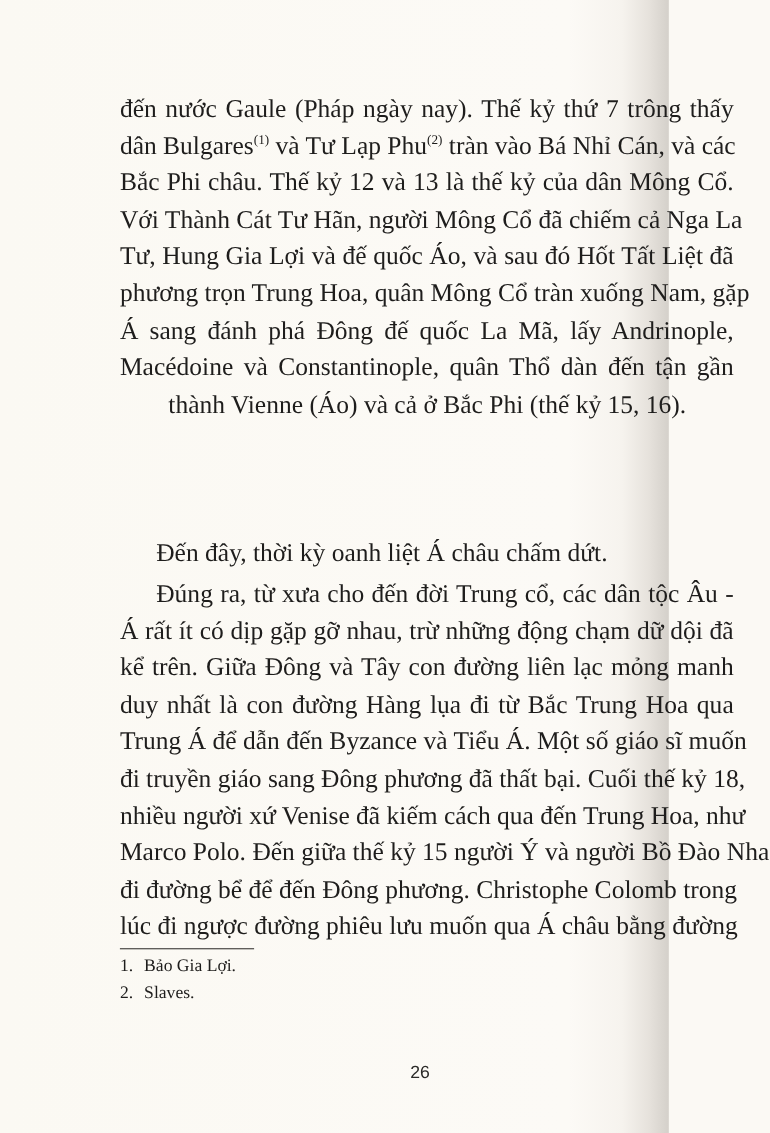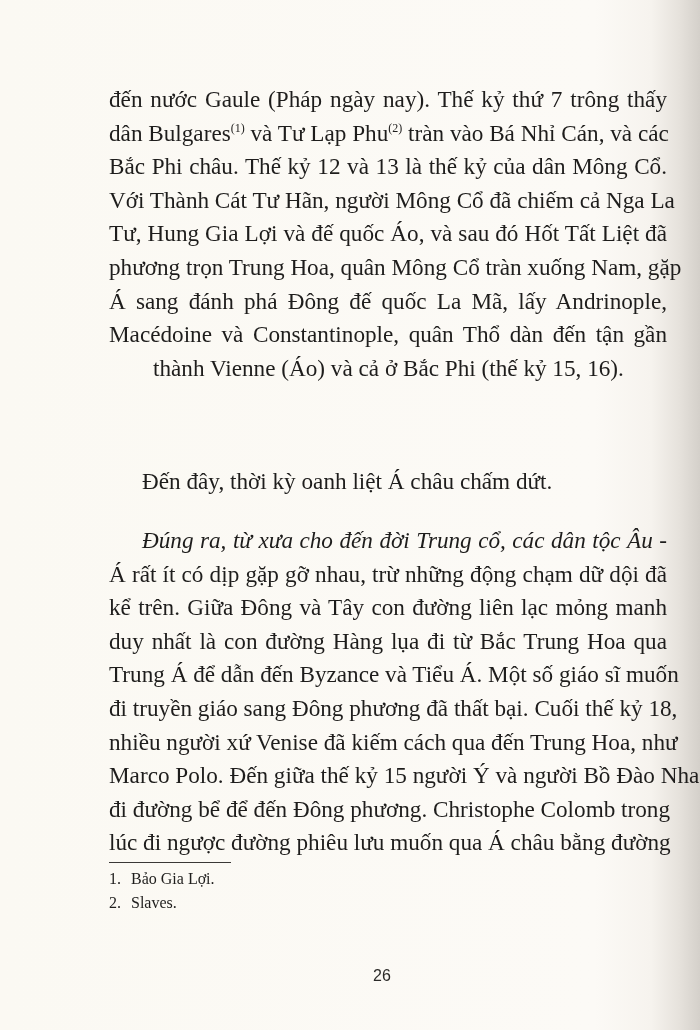--- a/index.html
+++ b/index.html
@@ -11,21 +11,21 @@
       height: 1030px;
       overflow: hidden;
       background: #fbf9f4;
       position: relative;
       font-family: "Liberation Serif", "DejaVu Serif", serif;
       color: #1e1d1c;
     }
     .page {
       position: absolute;
       left: 0; top: 0;
-      width: 700px;
+      width: 608px;
       height: 1030px;
       background: linear-gradient(to right, #fbf9f3 0%, #fcfaf6 85%, #f6f3ee 93%, #e6e2dc 97%, #d4d0ca 100%);
     }
     .text-block {
       position: absolute;
       left: 109px;
       width: 558px;
       font-size: 23.2px;
       line-height: 33.6px;
       text-align: justify;
@@ -47,26 +47,26 @@
       left: 142px;
       top: 446px;
       font-family: "Liberation Sans", "DejaVu Sans", sans-serif;
       font-weight: bold;
       font-size: 21px;
       color: #1e1d1c;
     }
     .p2 {
       position: absolute;
       left: 142px;
-      top: 465px;
+      top: 487px;
       font-size: 23.2px;
       line-height: 33.6px;
     }
     .p3 { top: 524px; }
-    .indent { padding-left: 33px; font-style: italic; }
+    .indent { padding-left: 33px; }
     sup {
       font-size: 12px;
       line-height: 0;
       vertical-align: 9px;
     }
     .fn-rule {
       position: absolute;
       left: 109px;
       top: 862px;
       width: 122px;

